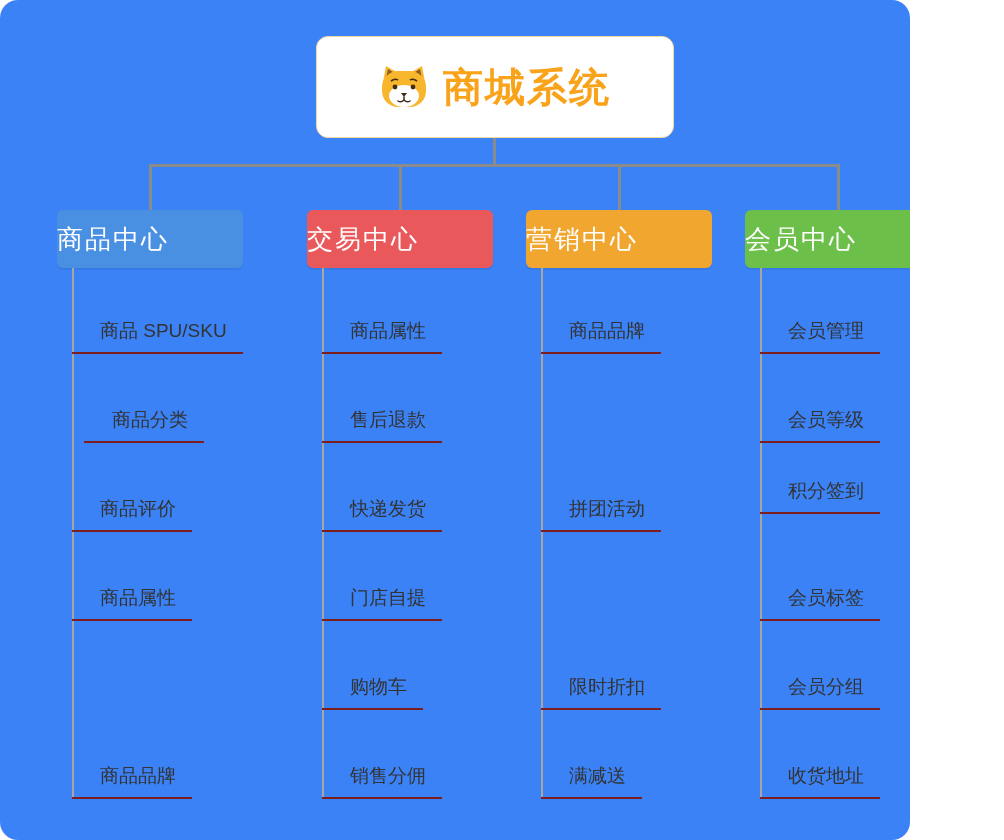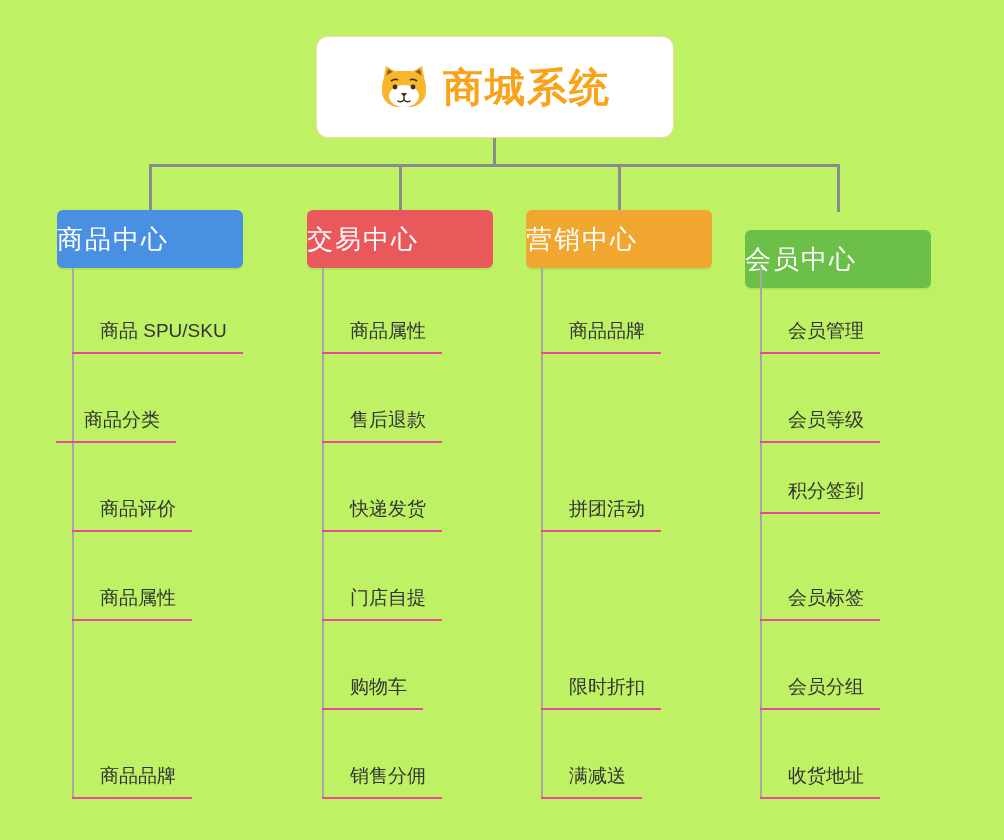--- a/index.html
+++ b/index.html
@@ -2,24 +2,25 @@
 <html><head>
   <meta charset="utf-8">
   <style>
     html, body {
       margin: 0;
       padding: 0;
       font-family: "Liberation Sans", "DejaVu Sans", sans-serif;
     }
     .canvas {
       position: relative;
-      width: 1004px;
+      width: 910px;
       height: 840px;
-      background: #bef264;
+      background: #3b82f6;
       overflow: hidden;
+      border-radius: 18px;
     }
     
     .root-node {
       position: absolute;
       left: 316px;
       top: 36px;
       width: 358px;
       height: 102px;
       background: #ffffff;
       border: 1px solid #f3d9a4;
@@ -65,21 +66,21 @@
     
     .spine {
       position: absolute;
       width: 2px;
       background: #a6a6a6;
     }
     
     .leaf {
       position: absolute;
       padding: 0 16px 10px 28px;
-      border-bottom: 2px solid #ec4899;
+      border-bottom: 2px solid #7f1d1d;
       font-size: 19px;
       line-height: 22px;
       color: #333333;
       white-space: nowrap;
     }
   </style>
 </head>
 <body>
 
 <div class="canvas">
@@ -113,31 +114,31 @@
 
   <div class="branch" style="left: 57px; background-color: rgb(74, 144, 226);">
     <span>商品中心</span>
   </div>
   <div class="branch" style="left: 307px; background-color: rgb(233, 89, 92);">
     <span>交易中心</span>
   </div>
   <div class="branch" style="left: 526px; background-color: rgb(240, 166, 47);">
     <span>营销中心</span>
   </div>
-  <div class="branch" style="left: 745px; background-color: rgb(108, 192, 74); margin-top: 20px;">
+  <div class="branch" style="left: 745px; background-color: rgb(108, 192, 74);">
     <span>会员中心</span>
   </div>
 
   <div class="spine" style="left:72px;top:268px;height:531px"></div>
   <div class="spine" style="left:322px;top:268px;height:531px"></div>
   <div class="spine" style="left:541px;top:268px;height:531px"></div>
   <div class="spine" style="left:760px;top:268px;height:531px"></div>
 
   <div class="leaf" style="left:72px;top:320px">商品 SPU/SKU</div>
-  <div class="leaf" style="left:56px;top:409px">商品分类</div>
+  <div class="leaf" style="left:84px;top:409px">商品分类</div>
   <div class="leaf" style="left:72px;top:587px">商品属性</div>
   <div class="leaf" style="left:72px;top:498px">商品评价</div>
   <div class="leaf" style="left:72px;top:765px">商品品牌</div>
 
   <div class="leaf" style="left:322px;top:320px">商品属性</div>
   <div class="leaf" style="left:322px;top:409px">售后退款</div>
   <div class="leaf" style="left:322px;top:498px">快递发货</div>
   <div class="leaf" style="left:322px;top:587px">门店自提</div>
   <div class="leaf" style="left:322px;top:676px">购物车</div>
   <div class="leaf" style="left:322px;top:765px">销售分佣</div>

